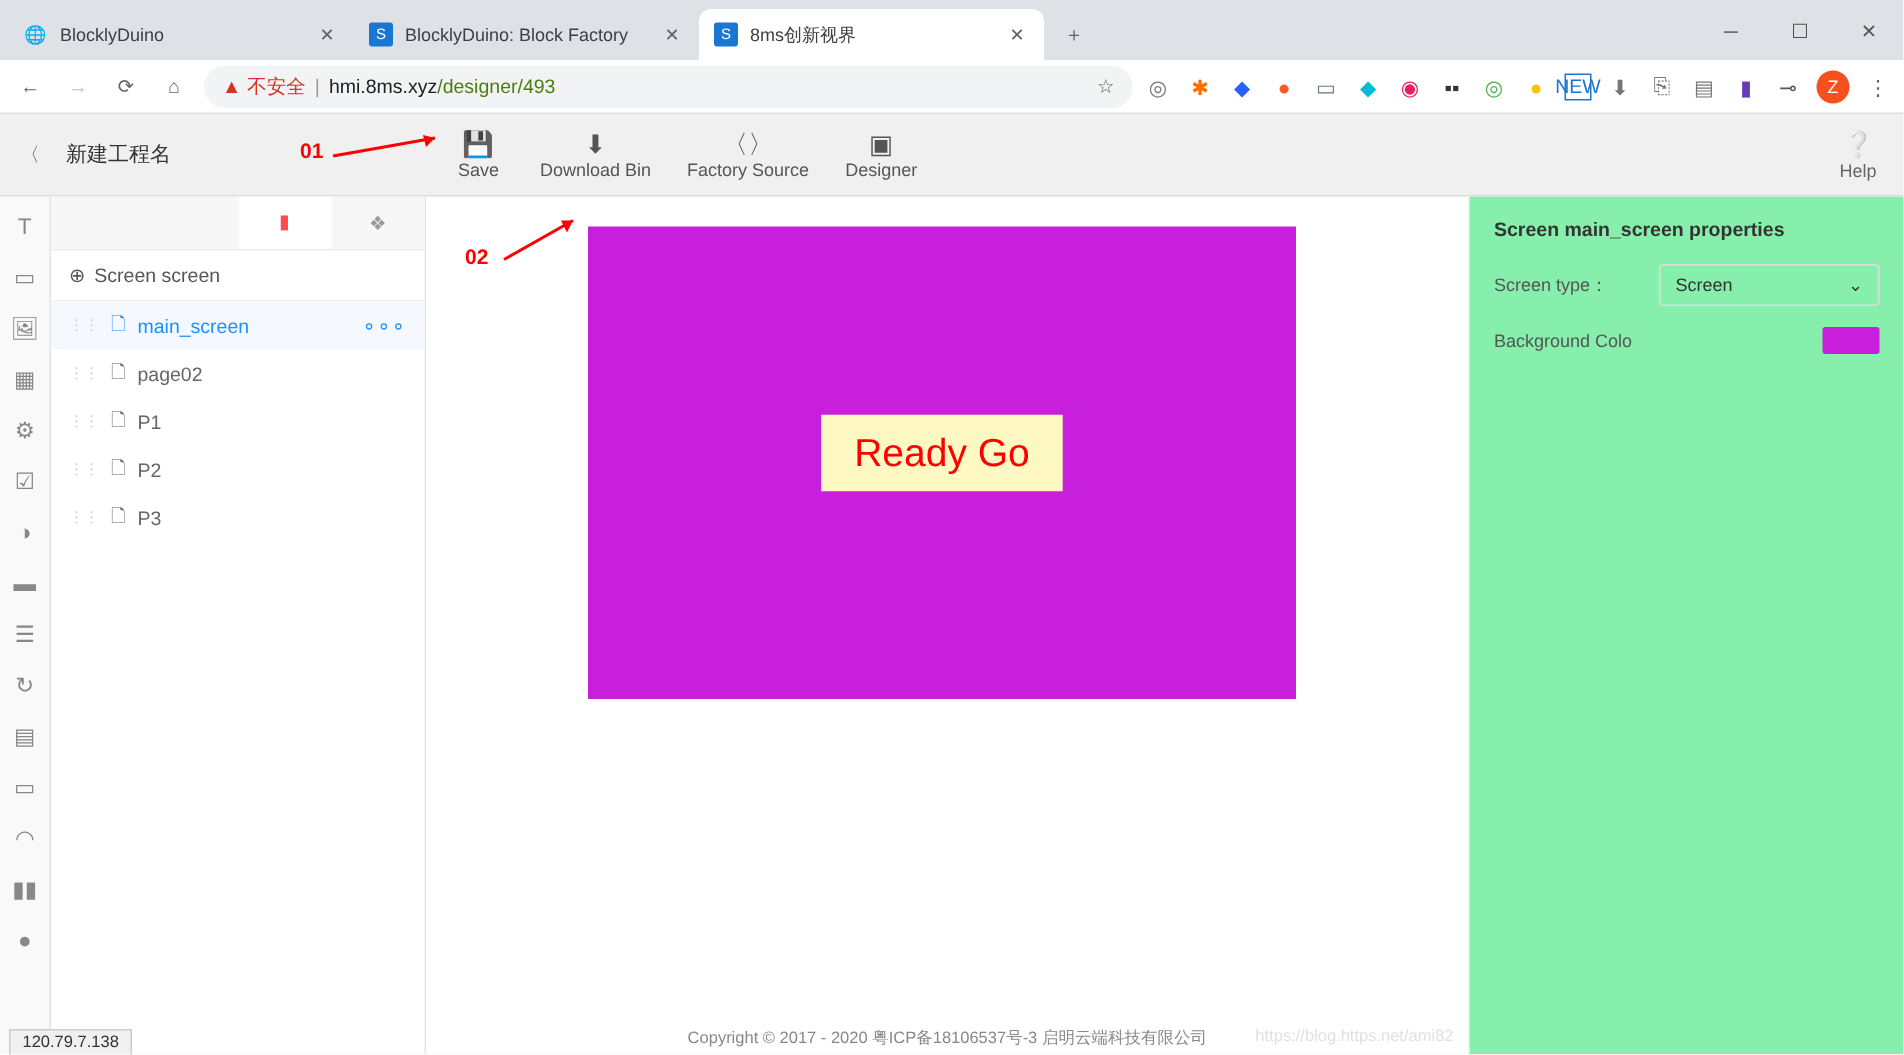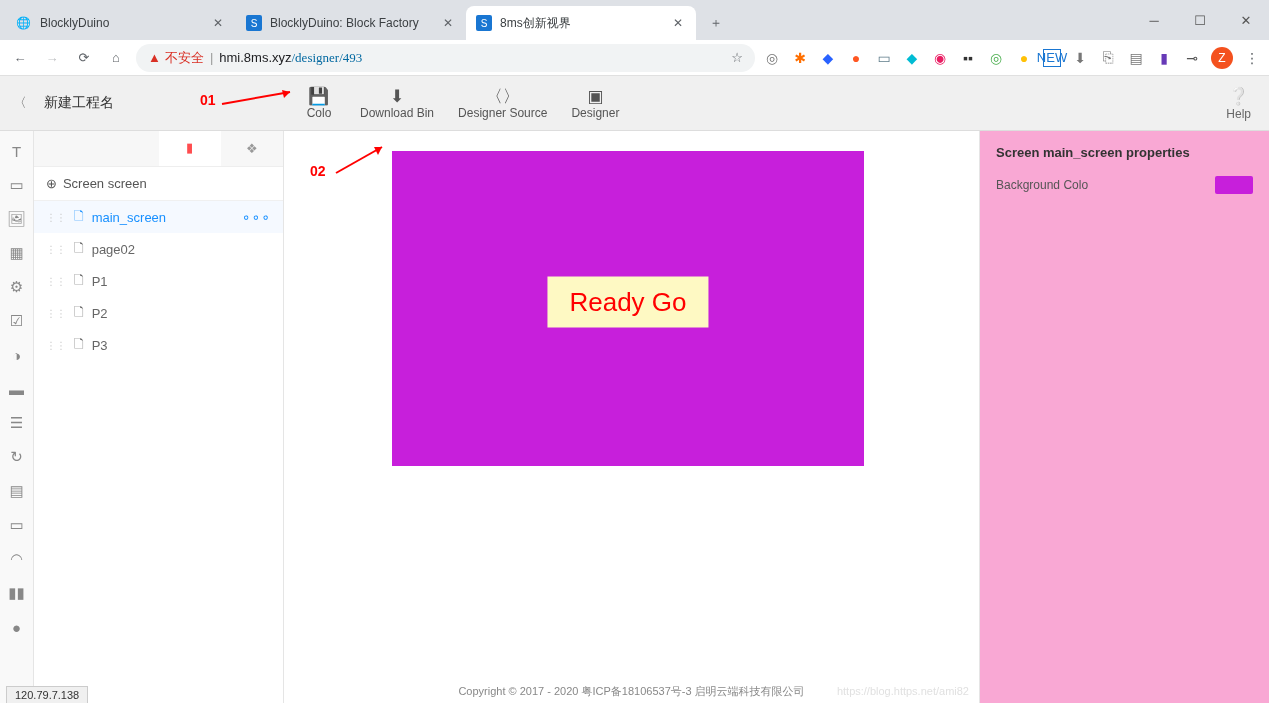--- a/index.html
+++ b/index.html
@@ -15,21 +15,21 @@
 .tab .close { width: 16px; height: 16px; margin-left: 6px; display: inline-flex; align-items: center; justify-content: center; color: #5f6368; }
 .newtab { width: 28px; height: 28px; display: flex; align-items: center; justify-content: center; color: #5f6368; margin-left: 6px; margin-bottom: 3px; }
 .win-controls { margin-left: auto; display: flex; }
 .win-controls div { width: 46px; height: 40px; display: flex; align-items: center; justify-content: center; color: #555; }
 
 .addr-bar { height: 36px; background: #fff; border-bottom: 1px solid #e0e0e0; display: flex; align-items: center; padding: 0 8px; gap: 8px; }
 .nav-btn { width: 24px; height: 24px; display: flex; align-items: center; justify-content: center; color: #5f6368; }
 .addr-input { flex: 1; display: flex; align-items: center; height: 28px; background: #f1f3f4; border-radius: 14px; padding: 0 12px; font-size: 13px; gap: 6px; }
 .addr-input .warn { color: #d93025; display: flex; align-items: center; gap: 4px; }
 .addr-input .url { color: #202124; }
-.addr-input .url .path { color: #0369a1; font-family: Liberation Serif, serif; }
+.addr-input .url .path { color: #4d7c0f; }
 .ext-row { display: flex; align-items: center; gap: 10px; }
 .ext-icon { width: 18px; height: 18px; display: flex; align-items: center; justify-content: center; font-size: 14px; }
 .avatar { width: 22px; height: 22px; border-radius: 50%; background: #f4511e; color: #fff; display: flex; align-items: center; justify-content: center; font-size: 12px; font-weight: 500; }
 
 
 .app { height: calc(703px - 76px); display: flex; flex-direction: column; background: #fafafa; }
 .app-toolbar { height: 55px; background: #f0f0f0; border-bottom: 1px solid #ddd; display: flex; align-items: center; position: relative; }
 .back-btn { width: 40px; height: 100%; display: flex; align-items: center; justify-content: center; color: #666; }
 .project-name { font-size: 14px; color: #333; margin-left: 4px; }
 .tb-actions { display: flex; margin-left: 180px; gap: 8px; }
@@ -57,21 +57,21 @@
 .screen-item { height: 32px; display: flex; align-items: center; padding: 0 12px; font-size: 13px; color: #666; gap: 8px; }
 .screen-item.active { color: #1890ff; background: #f5f9ff; }
 .screen-item .drag { color: #ccc; font-size: 10px; }
 .screen-item .file-icon { font-size: 12px; }
 .screen-item .more { margin-left: auto; color: #1890ff; font-size: 14px; letter-spacing: 1px; }
 
 .canvas-area { flex: 1; background: #fff; position: relative; overflow: hidden; }
 .canvas { position: absolute; left: 108px; top: 20px; width: 472px; height: 315px; background: #c71fdb; }
 .canvas-label { position: absolute; left: 50%; top: 48%; transform: translate(-50%, -50%); background: #fef9c3; padding: 10px 22px; color: #ff0000; font-size: 26px; font-weight: 500; }
 
-.props-panel { width: 290px; background: #f9a8d4; border-left: 1px solid #e5e5e5; padding: 14px 16px; font-size: 13px; }
+.props-panel { width: 290px; background: #86efac; border-left: 1px solid #e5e5e5; padding: 14px 16px; font-size: 13px; }
 .props-title { font-weight: 600; margin-bottom: 16px; color: #333; }
 .prop-row { display: flex; align-items: center; margin-bottom: 14px; gap: 10px; }
 .prop-label { width: 100px; color: #555; font-size: 12px; }
 .prop-select { flex: 1; height: 28px; border: 1px solid #ddd; border-radius: 3px; display: flex; align-items: center; justify-content: space-between; padding: 0 10px; color: #333; font-size: 12px; }
 .color-swatch { width: 38px; height: 18px; background: #c71fdb; margin-left: auto; border-radius: 2px; }
 
 .footer { position: absolute; bottom: 0; left: 0; right: 0; text-align: center; font-size: 11px; color: #888; padding: 4px 0; }
 .watermark { position: absolute; right: 10px; bottom: 6px; color: #ccc; font-size: 11px; opacity: .6; }
 .status-ip { position: absolute; left: 6px; bottom: 0; background: #f0f0f0; border: 1px solid #ccc; border-bottom: none; padding: 2px 8px; font-size: 11px; color: #333; }
 </style>
@@ -153,29 +153,29 @@
       <span>01</span>
       <svg width="80" height="20">
           <line x1="2" y1="14" x2="70" y2="2" stroke="#ff0000" stroke-width="2"></line>
           <polygon points="70,2 62,0 64,8" fill="#ff0000"></polygon>
         </svg>
     </div>
 
     <div class="tb-actions">
       <div class="tb-item">
         <span class="icon">💾</span>
-        <span>Colo</span>
+        <span>Save</span>
       </div>
       <div class="tb-item">
         <span class="icon">⬇</span>
         <span>Download Bin</span>
       </div>
       <div class="tb-item">
         <span class="icon">〈〉</span>
-        <span>Designer Source</span>
+        <span>Factory Source</span>
       </div>
       <div class="tb-item">
         <span class="icon">▣</span>
         <span>Designer</span>
       </div>
     </div>
 
     <div class="help-btn">
       <span class="icon">❔</span>
       <span>Help</span>
@@ -258,20 +258,27 @@
       <div class="canvas">
         <div class="canvas-label">Ready Go</div>
       </div>
       <div class="footer">Copyright © 2017 - 2020 粤ICP备18106537号-3 启明云端科技有限公司</div>
       <div class="watermark">https://blog.https.net/ami82</div>
     </div>
 
     <div class="props-panel">
       <div class="props-title">Screen main_screen properties</div>
       <div class="prop-row">
+        <div class="prop-label">Screen type：</div>
+        <div class="prop-select">
+          <span>Screen</span>
+          <span>⌄</span>
+        </div>
+      </div>
+      <div class="prop-row">
         <div class="prop-label">Background Colo</div>
         <div class="color-swatch"></div>
       </div>
     </div>
 
   </div>
 </div>
 
 <div class="status-ip">120.79.7.138</div>
 

